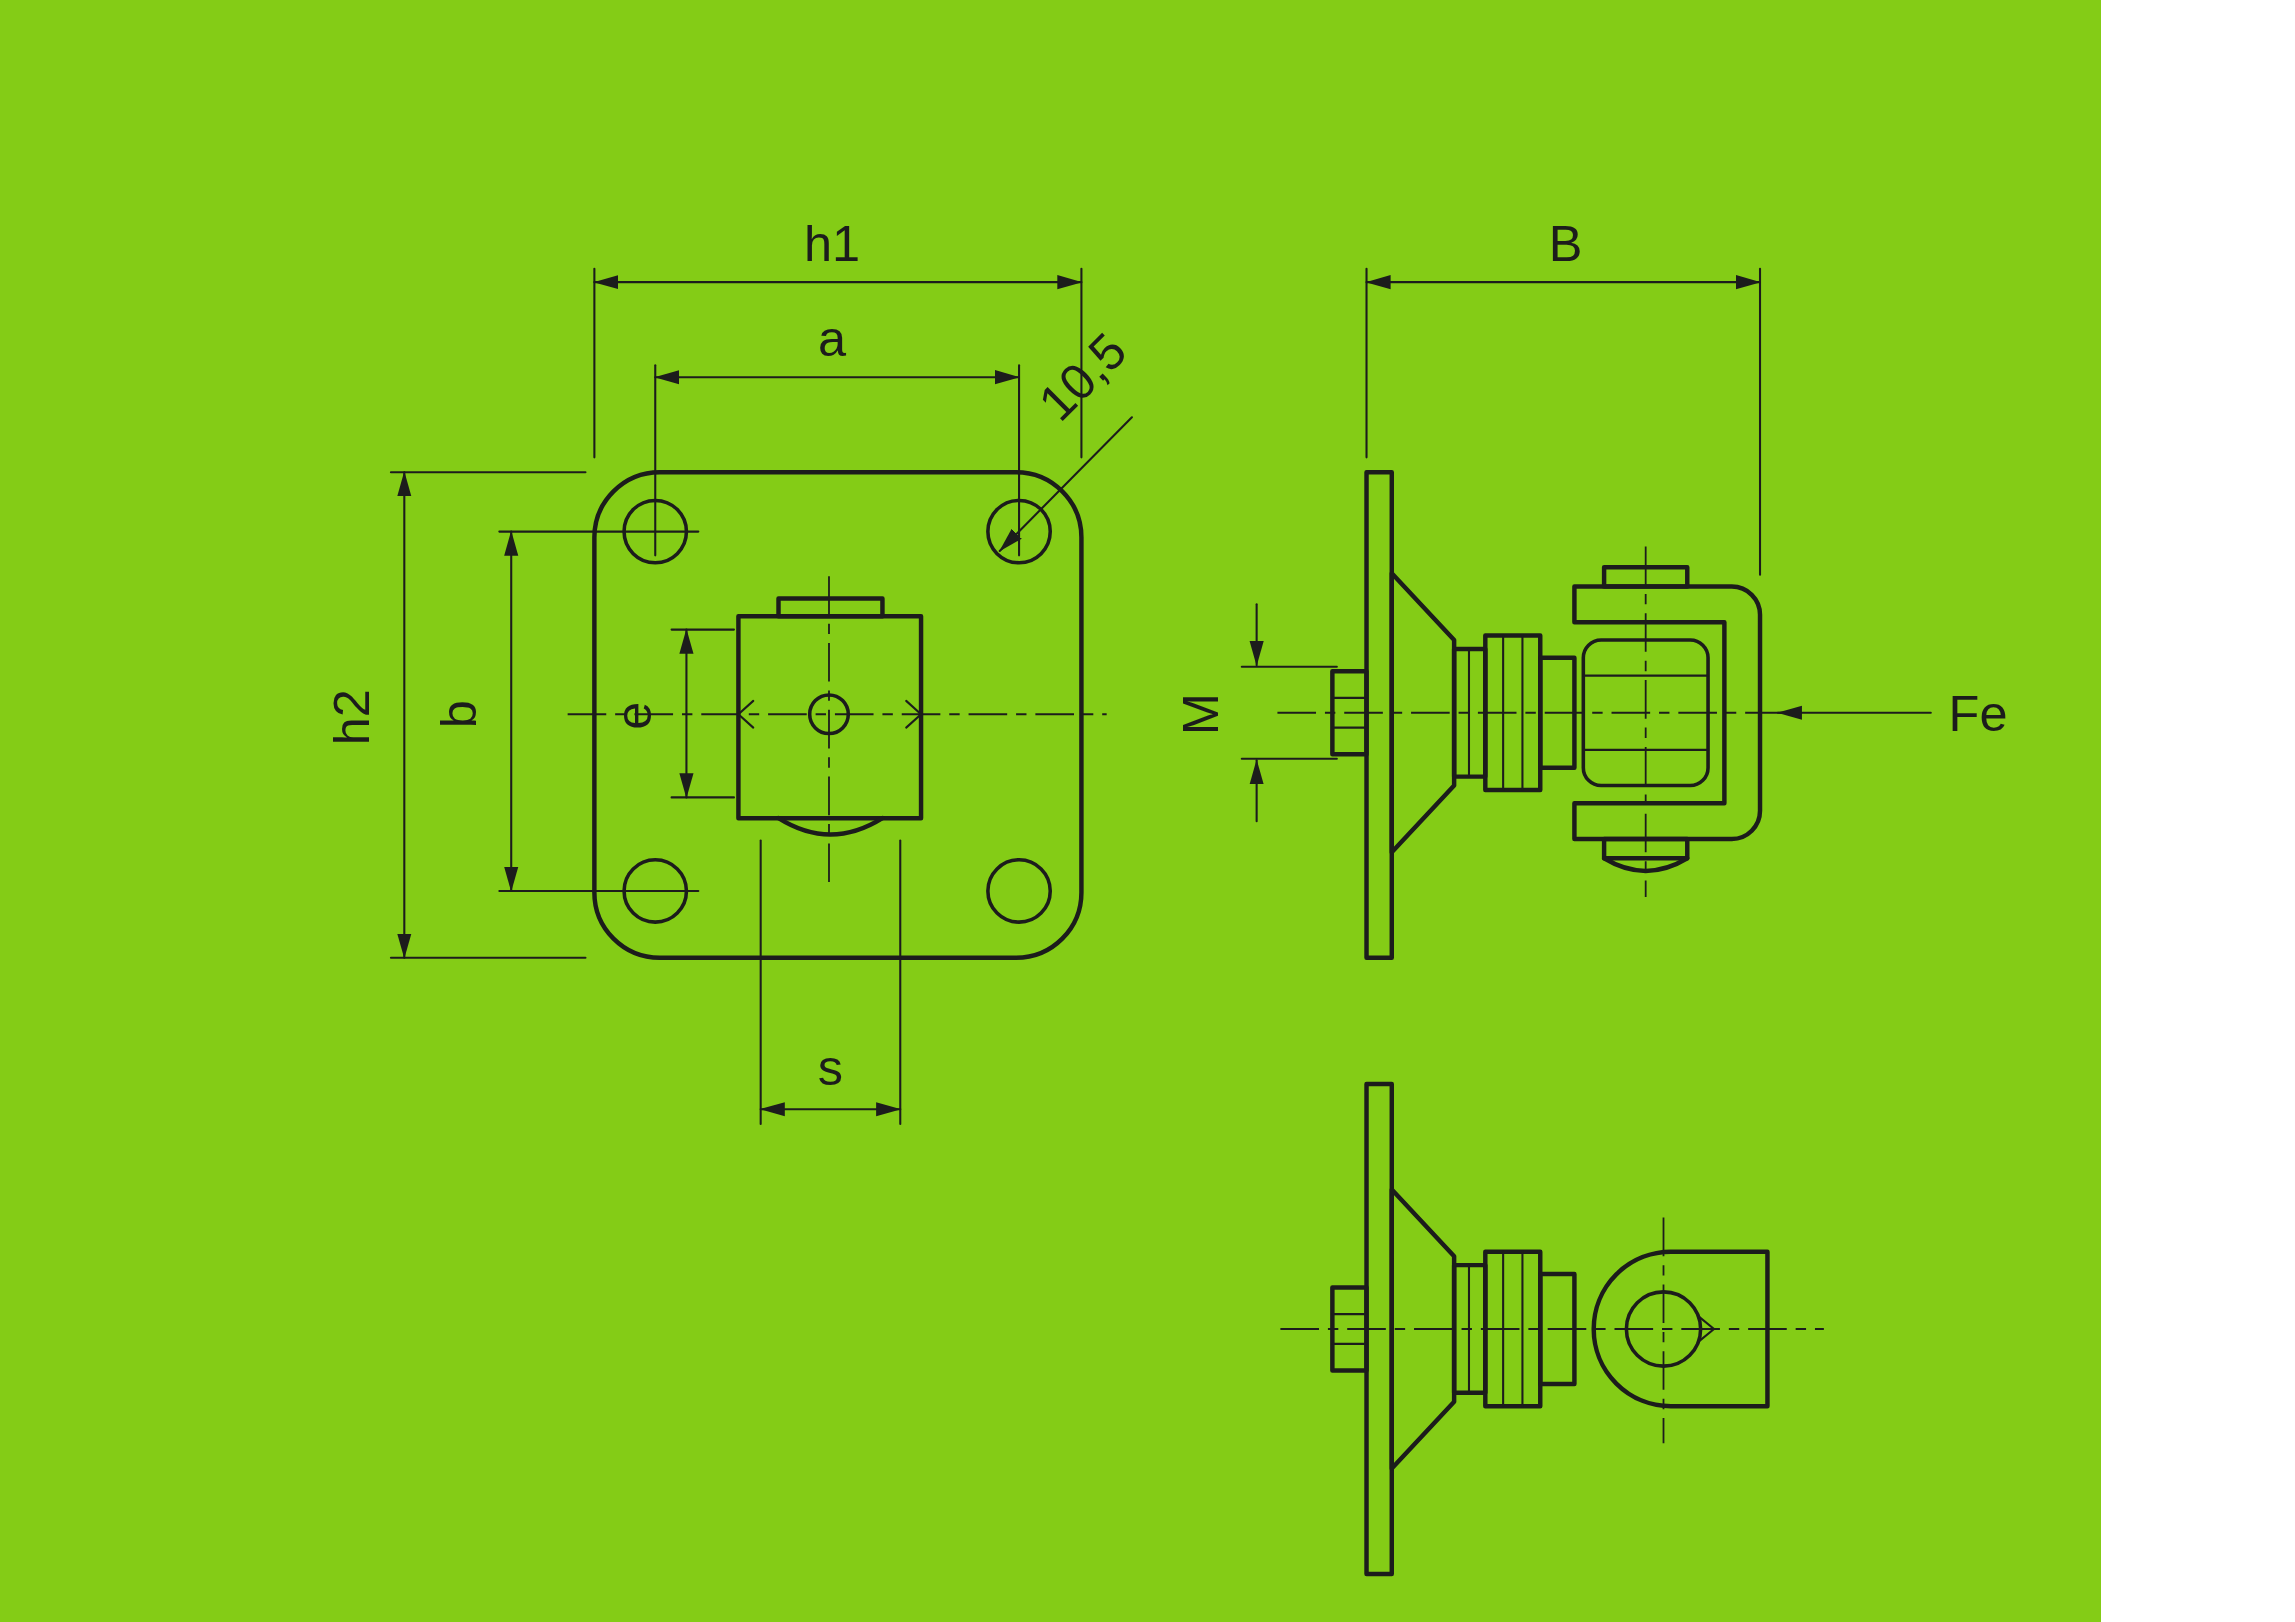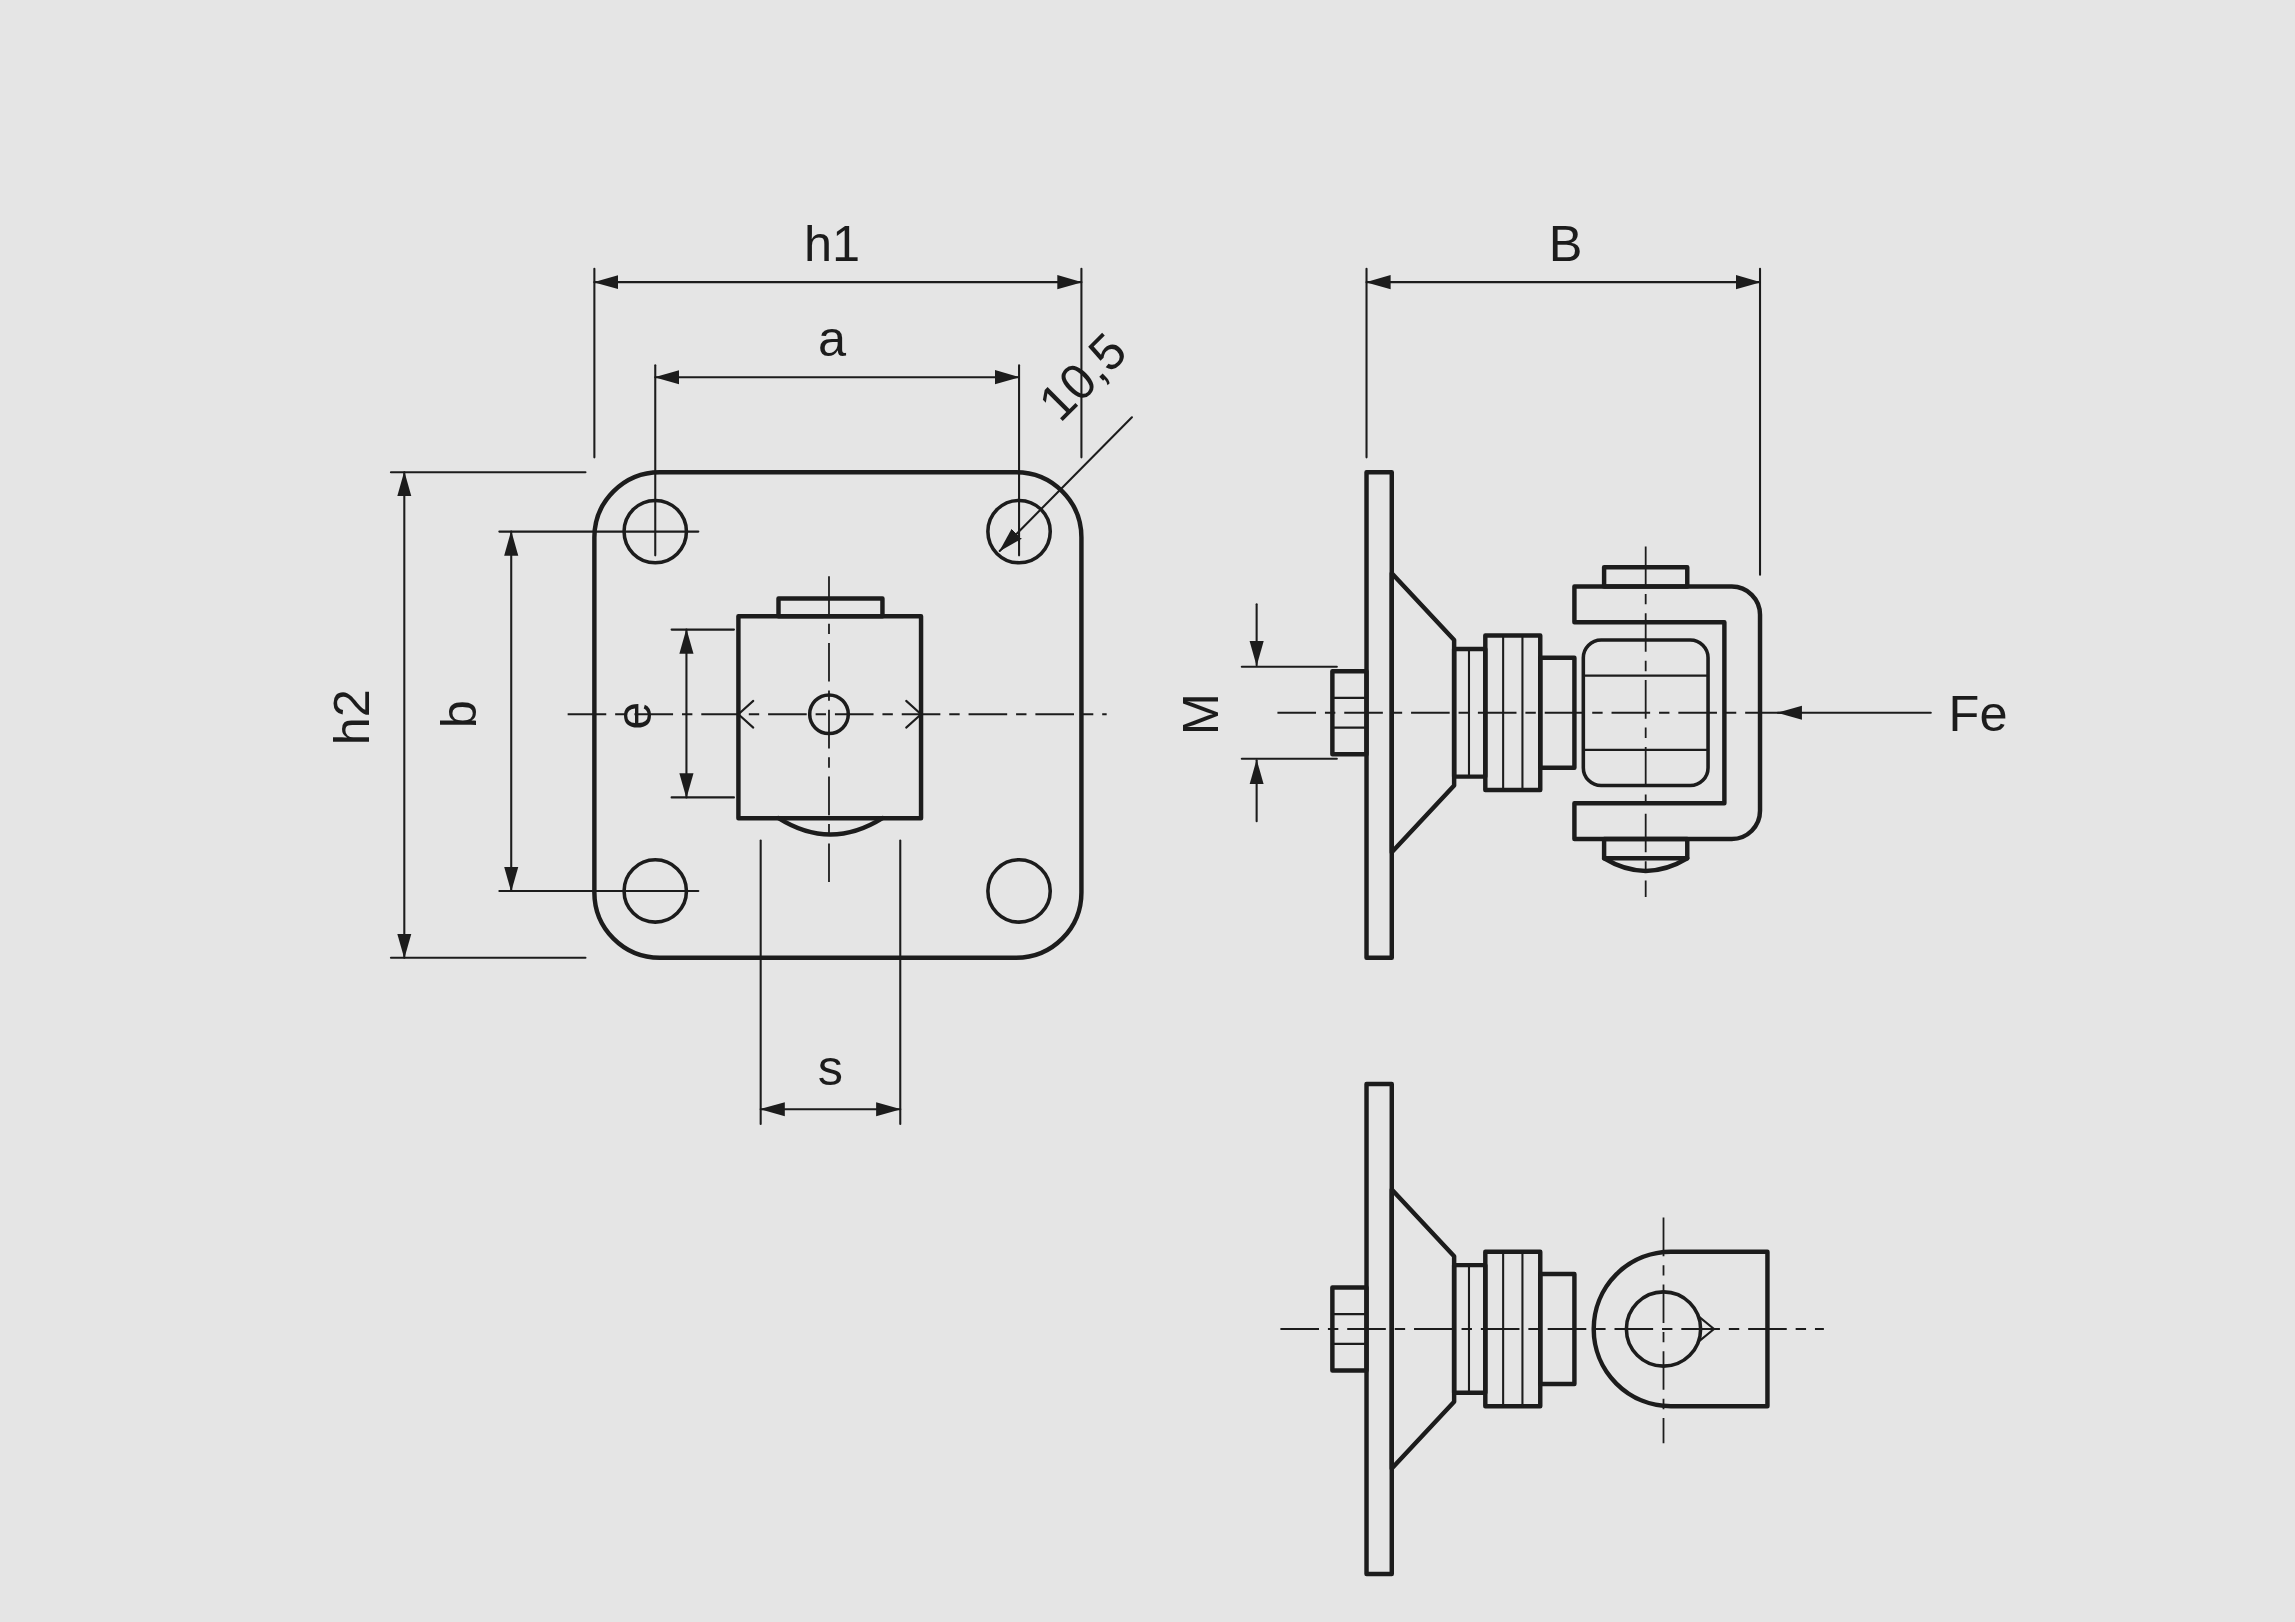--- a/index.html
+++ b/index.html
@@ -1,16 +1,16 @@
 <!DOCTYPE html>
 <html style="font-size:10.5px"><head>
 <meta charset="utf-8">
 <style>
   html,body{margin:0;padding:0;background:#ffffff;}
-  .sheet{width:2295px;height:1623px;background:#e5e5e5;overflow:hidden;text-align:center;}
+  .sheet{width:2101px;height:1623px;background:#84cc16;overflow:hidden;text-align:center;}
   svg{display:block;}
   .ol{fill:none;stroke:#1c1c1c;stroke-width:3;stroke-linejoin:round;stroke-linecap:round;}
   .ol2{fill:none;stroke:#1c1c1c;stroke-width:2.4;stroke-linejoin:round;stroke-linecap:round;}
   .thin{fill:none;stroke:#1c1c1c;stroke-width:1.4;stroke-linecap:round;}
   .cl{fill:none;stroke:#1c1c1c;stroke-width:1.2;stroke-dasharray:26 6 7 6;}
   text{font-family:"Liberation Sans",sans-serif;font-size:34px;fill:#1c1c1c;}
 </style>
 </head>
 <body>
 

